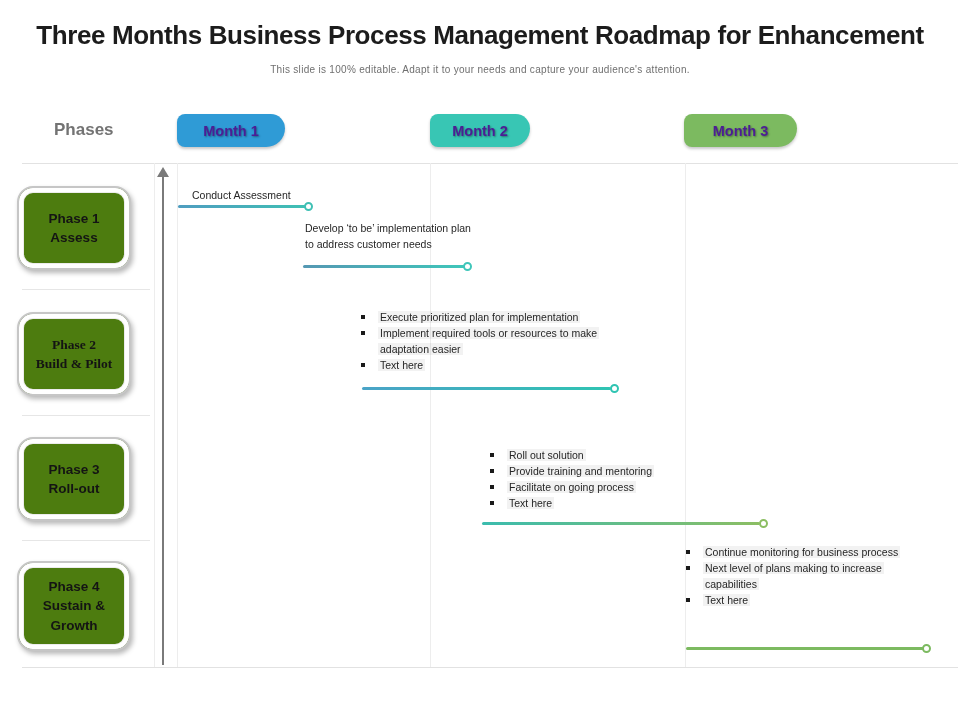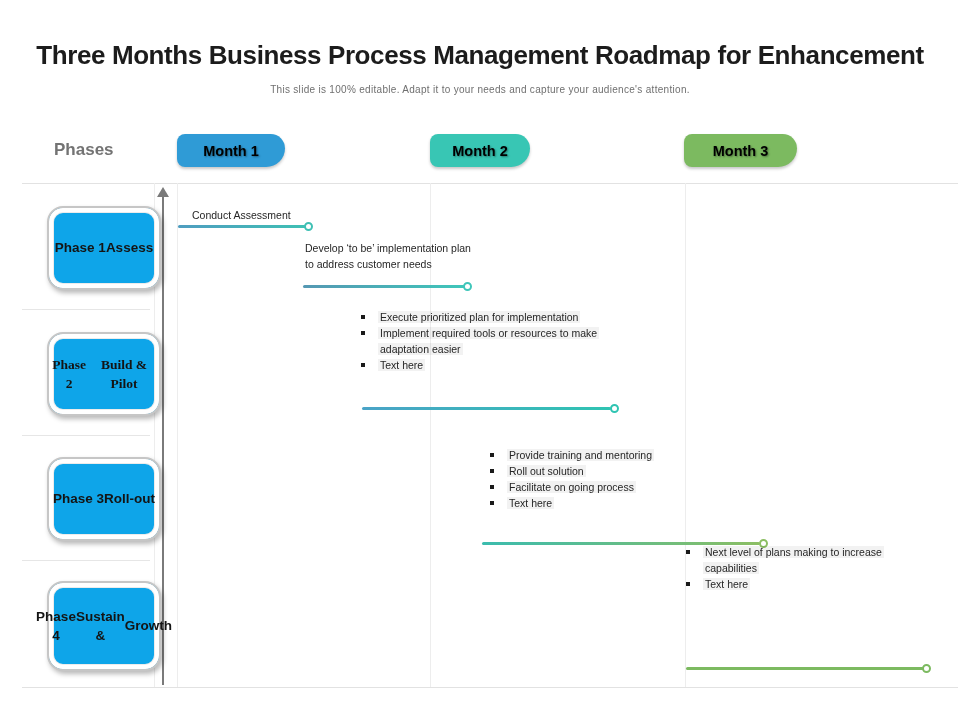--- a/index.html
+++ b/index.html
@@ -1,41 +1,41 @@
 <!DOCTYPE html>
 <html><head>
 <meta charset="utf-8">
 <style>
   html,body{margin:0;padding:0;background:#fff;}
   body{width:960px;height:720px;position:relative;font-family:"Liberation Sans",sans-serif;overflow:hidden;}
-  .abs{position:absolute;margin-top:20px;}
+  .abs{position:absolute;}
 
   .title{left:0;top:20px;width:960px;text-align:center;font-size:26px;font-weight:700;
          letter-spacing:-0.4px;color:#1c1c1c;}
   .subtitle{left:0;top:64px;width:960px;text-align:center;font-size:10px;color:#6f6f6f;letter-spacing:0.3px;}
   .phases-label{left:54px;top:120px;font-size:17px;font-weight:700;color:#737373;}
 
   .tab{top:114px;height:33px;border-radius:9px 16px 21px 9px;display:flex;align-items:center;justify-content:center;
        box-shadow:0 2px 3px rgba(0,0,0,0.22);}
-  .tab span{color:#000000;font-size:14.5px;font-weight:700;text-shadow:1px 1px 2px rgba(0,0,0,0.38);}
+  .tab span{color:#4c1d95;font-size:14.5px;font-weight:700;text-shadow:1px 1px 2px rgba(0,0,0,0.38);}
   .tab1{left:177px;width:108px;}
   .tab2{left:430px;width:100px;}
   .tab3{left:684px;width:113px;}
 
   .hborder{left:22px;width:936px;height:1px;background:#e2e2e2;}
   .vline{top:163px;height:504px;width:1px;background:#ededed;}
   .rowdiv{left:22px;width:128px;height:1px;background:#e6e6e6;}
 
   .arrow-shaft{left:162px;top:176px;width:2px;height:489px;background:#7a7a7a;}
   .arrow-head{left:157px;top:167px;width:0;height:0;border-left:6px solid transparent;
               border-right:6px solid transparent;border-bottom:10px solid #7a7a7a;}
 
-  .phase-box{left:47px;width:110px;background:#0ea5e9;border:2px solid #c6c6c6;border-radius:16px;
+  .phase-box{left:17px;width:110px;background:#4d7c0f;border:2px solid #c6c6c6;border-radius:16px;
              box-shadow:2px 3px 5px rgba(0,0,0,0.28), inset 0 0 0 4px #fff, inset 0 0 0 5px #ececec;
-             display:flex;align-items:center;justify-content:center;text-align:center;}
+             display:flex;flex-direction:column;align-items:center;justify-content:center;text-align:center;}
   .phase-box div{font-size:13.5px;font-weight:700;color:#141414;line-height:19.5px;}
   .pb1{top:186px;height:80px;}
   .pb2{top:312px;height:80px;font-family:Liberation Serif, serif;}
   .pb3{top:437px;height:80px;}
   .pb4{top:561px;height:86px;}
 
   .task-label{font-size:10.5px;color:#262626;line-height:16px;}
   .t1{left:192px;top:187px;width:170px;}
   .t2{left:305px;top:220px;width:172px;}
 
@@ -119,27 +119,28 @@
 
 <ul class="abs bullets b3">
   <li><span class="bm"></span><span class="bt">Execute prioritized plan for implementation</span></li>
   <li><span class="bm"></span><span class="bt">Implement required tools or resources to make adaptation easier</span></li>
   <li><span class="bm"></span><span class="bt">Text here</span></li>
 </ul>
 <div class="abs task-line l3" style="background: linear-gradient(90deg, rgb(74, 163, 199), rgb(47, 196, 178));"></div>
 <div class="abs ring r3" style="border-color: rgb(47, 196, 178);"></div>
 
 <ul class="abs bullets b4">
+  <li><span class="bm"></span><span class="bt">Roll out solution</span></li>
   <li><span class="bm"></span><span class="bt">Provide training and mentoring</span></li>
-  <li><span class="bm"></span><span class="bt">Roll out solution</span></li>
   <li><span class="bm"></span><span class="bt">Facilitate on going process</span></li>
   <li><span class="bm"></span><span class="bt">Text here</span></li>
 </ul>
 <div class="abs task-line l4" style="background: linear-gradient(90deg, rgb(59, 188, 174), rgb(140, 190, 99));"></div>
 <div class="abs ring r4" style="border-color: rgb(140, 190, 99);"></div>
 
 <ul class="abs bullets b5">
+  <li><span class="bm"></span><span class="bt">Continue monitoring for business process</span></li>
   <li><span class="bm"></span><span class="bt">Next level of plans making to increase capabilities</span></li>
   <li><span class="bm"></span></li>
   <li><span class="bm"></span><span class="bt">Text here</span></li>
 </ul>
 <div class="abs task-line l5" style="background: linear-gradient(90deg, rgb(124, 186, 96), rgb(124, 186, 96));"></div>
 <div class="abs ring r5" style="border-color: rgb(124, 186, 96);"></div>
 
 </body></html>

